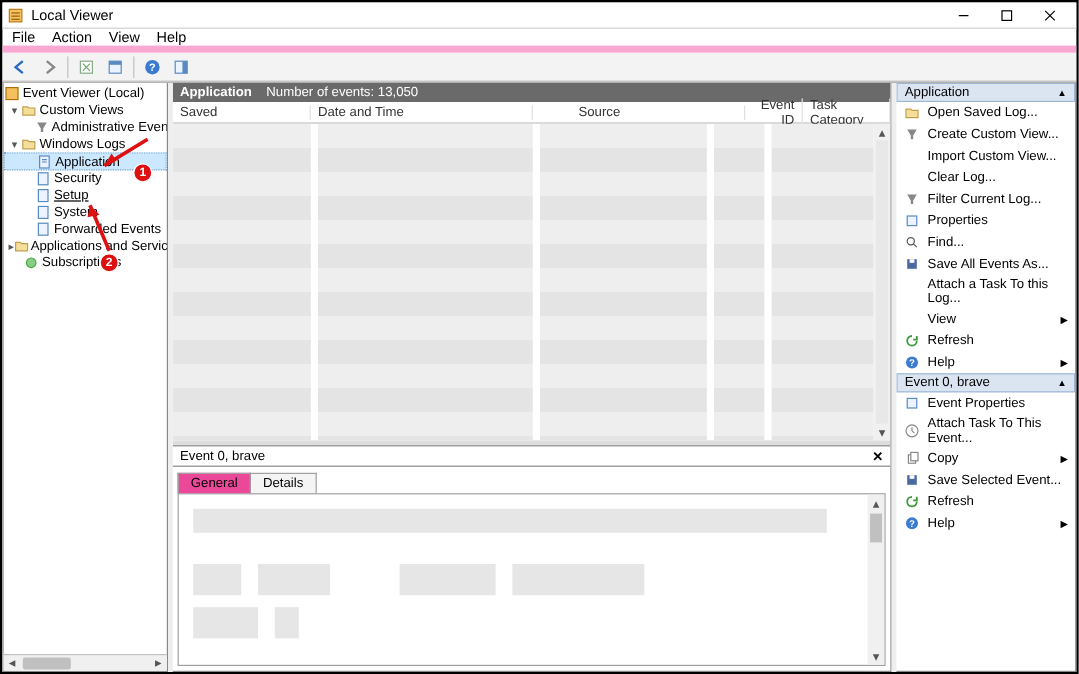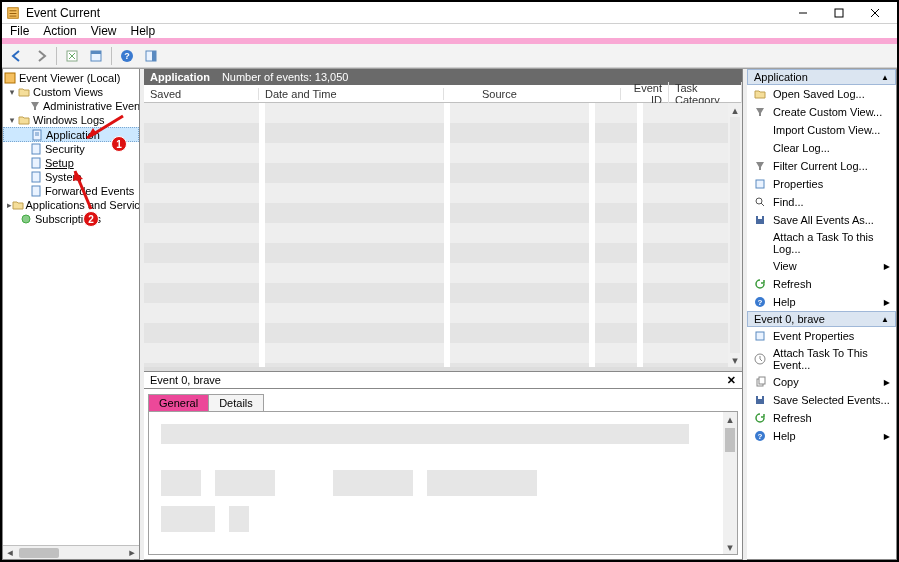--- a/index.html
+++ b/index.html
@@ -68,21 +68,21 @@
 
   <div class="titlebar">
     <span class="ticon">
       <svg viewBox="0 0 16 16">
           <rect x="2" y="2" width="12" height="12" fill="#f5c060" stroke="#b07000"></rect>
           <rect x="4" y="5" width="8" height="1" fill="#8a5000"></rect>
           <rect x="4" y="8" width="8" height="1" fill="#8a5000"></rect>
           <rect x="4" y="11" width="8" height="1" fill="#8a5000"></rect>
         </svg>
     </span>
-    <span class="title">Event Current</span>
+    <span class="title">Local Viewer</span>
     <div class="winbtn">
         <svg viewBox="0 0 10 10">
           <line x1="1" y1="5" x2="9" y2="5" stroke="#000"></line>
         </svg>
       </div>
     <div class="winbtn">
         <svg viewBox="0 0 10 10">
           <rect x="1" y="1" width="8" height="8" fill="none" stroke="#000"></rect>
         </svg>
       </div>
@@ -451,21 +451,21 @@
             <span>Copy</span>
             <span class="chev">▶</span>
           </div>
         <div class="act-item">
             <span class="aicon">
               <svg width="12" height="12" viewBox="0 0 12 12">
                 <rect x="2" y="2" width="8" height="8" fill="#4a6aa0"></rect>
                 <rect x="4" y="2" width="4" height="3" fill="#fff"></rect>
               </svg>
             </span>
-            <span>Save Selected Events...</span>
+            <span>Save Selected Event...</span>
           </div>
         <div class="act-item">
             <span class="aicon">
               <svg width="12" height="12" viewBox="0 0 12 12">
                 <path d="M6 2a4 4 0 1 0 4 4" fill="none" stroke="#3a9a3a" stroke-width="1.5"></path>
                 <path d="M10 2v3H7" fill="none" stroke="#3a9a3a" stroke-width="1.5"></path>
               </svg>
             </span>
             <span>Refresh</span>
           </div>

